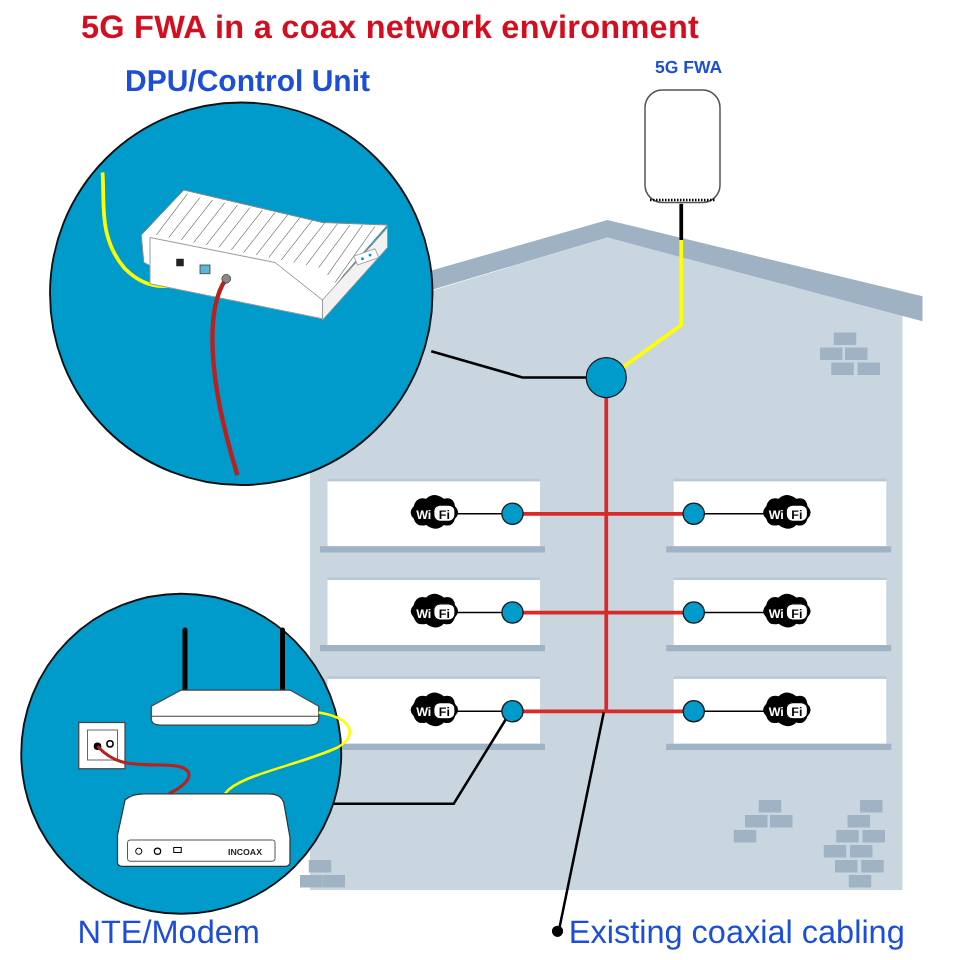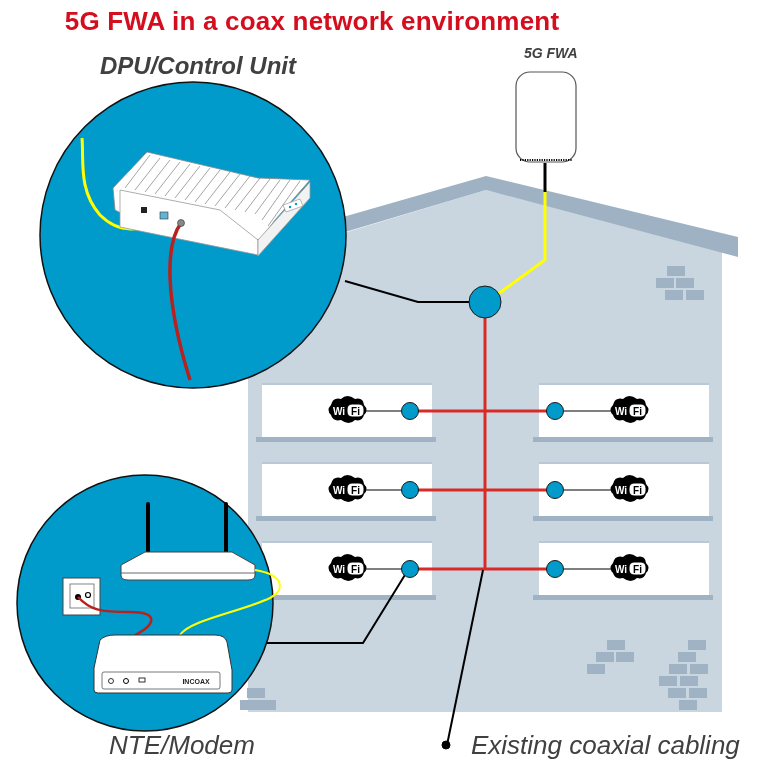--- a/index.html
+++ b/index.html
@@ -1,22 +1,22 @@
 <!DOCTYPE html>
 <html><head>
 <meta charset="utf-8">
 <style>
   html, body { margin: 0; padding: 0; background: #ffffff; }
   body { width: 768px; height: 768px; position: relative; overflow: hidden; font-family: "Liberation Sans", sans-serif; }
   .title { position: absolute; left: 0; top: 6px; width: 624px; text-align: center; color: #d40e1e; font-weight: bold; font-size: 26px; letter-spacing: 0.2px; }
-  .label { position: absolute; color: #404040; font-family: "Liberation Sans", sans-serif; font-style: italic; }
+  .label { position: absolute; color: #1d4ed8; font-family: "Liberation Sans", sans-serif; }
   .lbl-dpu { left: 100px; top: 52px; font-size: 24px; font-weight: bold; }
   .lbl-fwa { left: 524px; top: 45px; font-size: 14px; font-weight: bold; }
-  .lbl-nte { left: 62px; top: 730px; font-size: 26px; margin-left: 47px; }
-  .lbl-coax { left: 455px; top: 730px; font-size: 26px; margin-left: 16px; }
+  .lbl-nte { left: 62px; top: 730px; font-size: 26px; }
+  .lbl-coax { left: 455px; top: 730px; font-size: 26px; }
   svg.diagram { position: absolute; left: 0; top: 0; }
   .incoax-text { font-family: "Liberation Sans", sans-serif; font-weight: bold; }
   .wifi-text { font-family: "Liberation Sans", sans-serif; font-weight: bold; }
 </style>
 </head>
 <body>
 
 <div class="title">5G FWA in a coax network environment</div>
 <div class="label lbl-dpu">DPU/Control Unit</div>
 <div class="label lbl-fwa">5G FWA</div>

